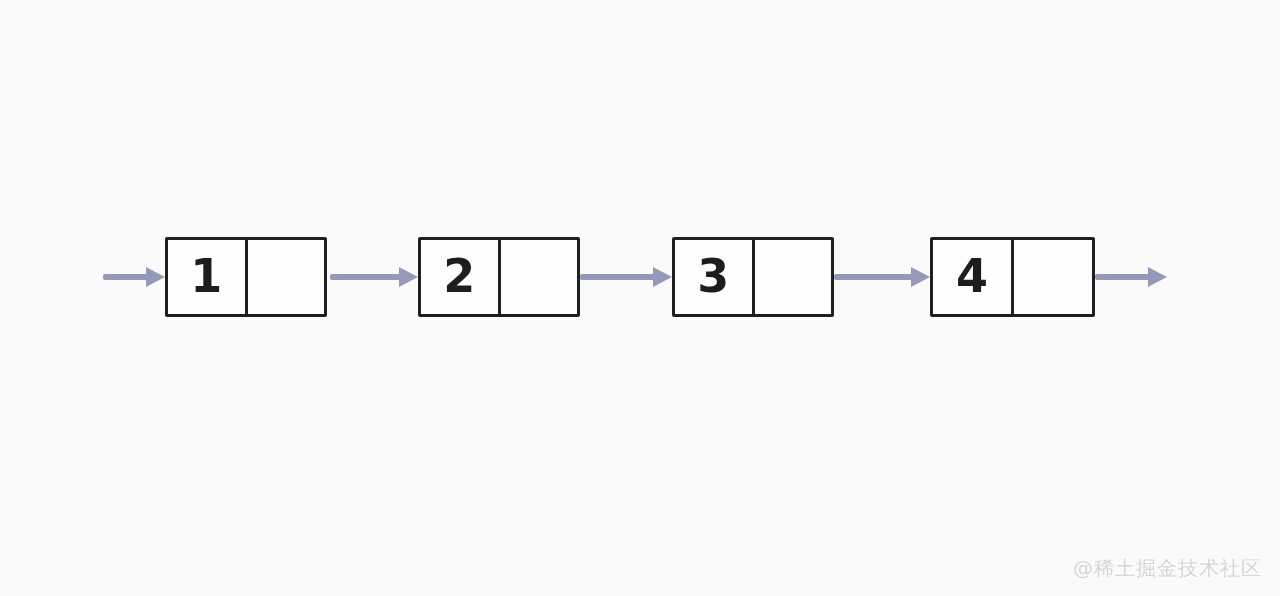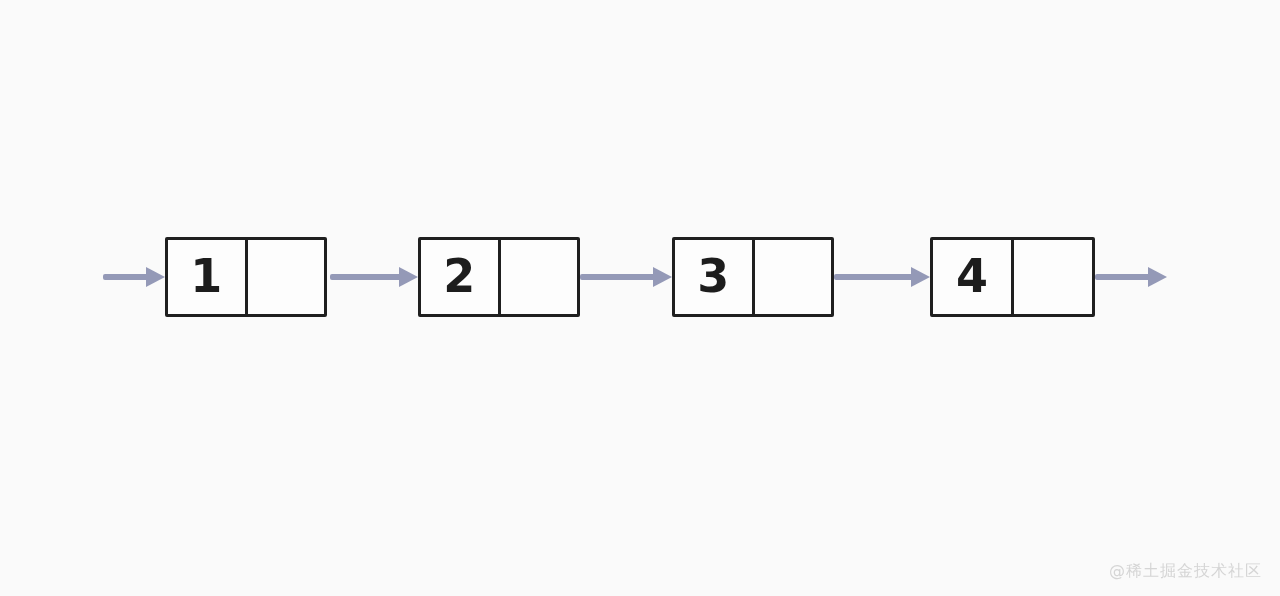--- a/index.html
+++ b/index.html
@@ -67,21 +67,21 @@
     height: 0;
     border-left: 19px solid #9499b7;
     border-top: 10px solid transparent;
     border-bottom: 10px solid transparent;
   }
   
   .watermark {
     position: absolute;
     right: 18px;
     bottom: 14px;
-    font-size: 16px;
+    font-size: 20px;
     letter-spacing: 1px;
     color: #d5d5d5;
     user-select: none;
   }
 </style>
 </head>
 <body>
 
 <div class="canvas">
 

